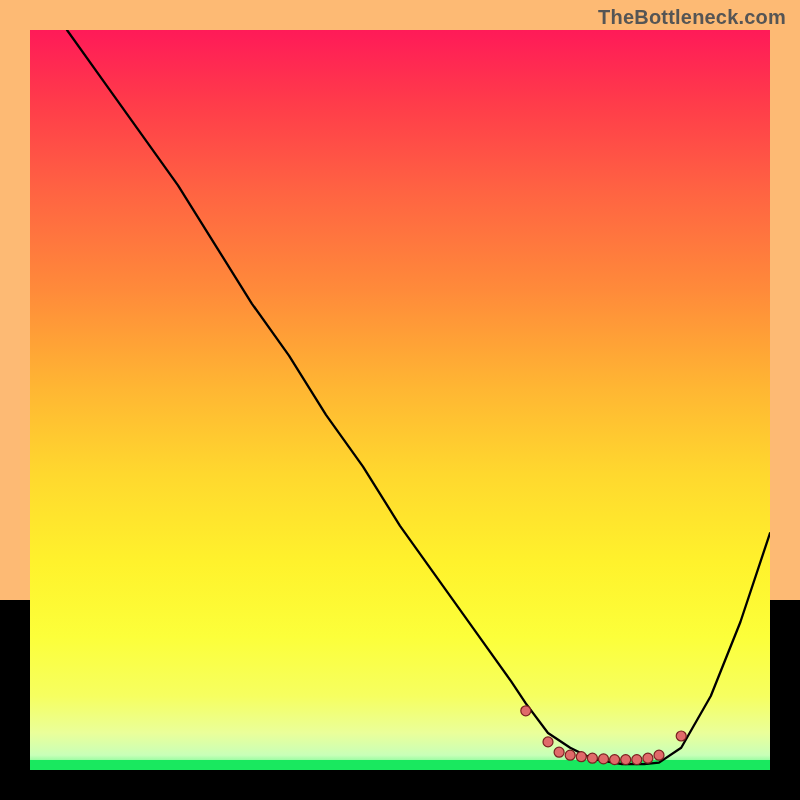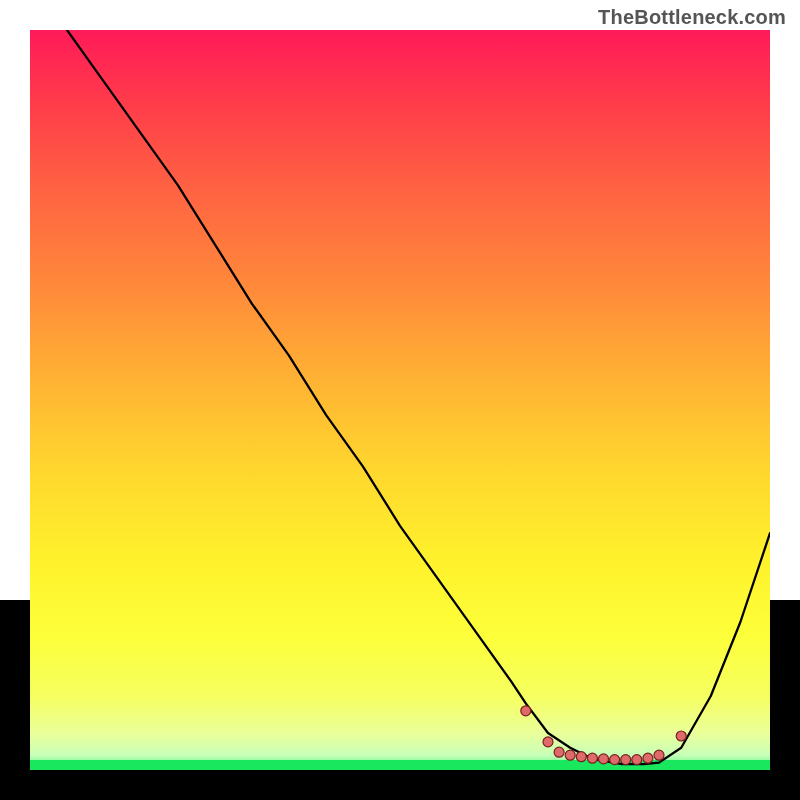--- a/index.html
+++ b/index.html
@@ -8,21 +8,21 @@
     width: 800px;
     height: 800px;
     background: #000;
     overflow: hidden;
     font-family: Arial, Helvetica, sans-serif;
   }
   .frame {
     position: relative;
     width: 800px;
     height: 600px;
-    background: #ffffff;
+    background: #fdba74;
   }
   .watermark {
     position: absolute;
     top: 6px;
     right: 14px;
     color: #555;
     font-size: 20px;
     font-weight: 600;
     letter-spacing: 0.2px;
     user-select: none;

